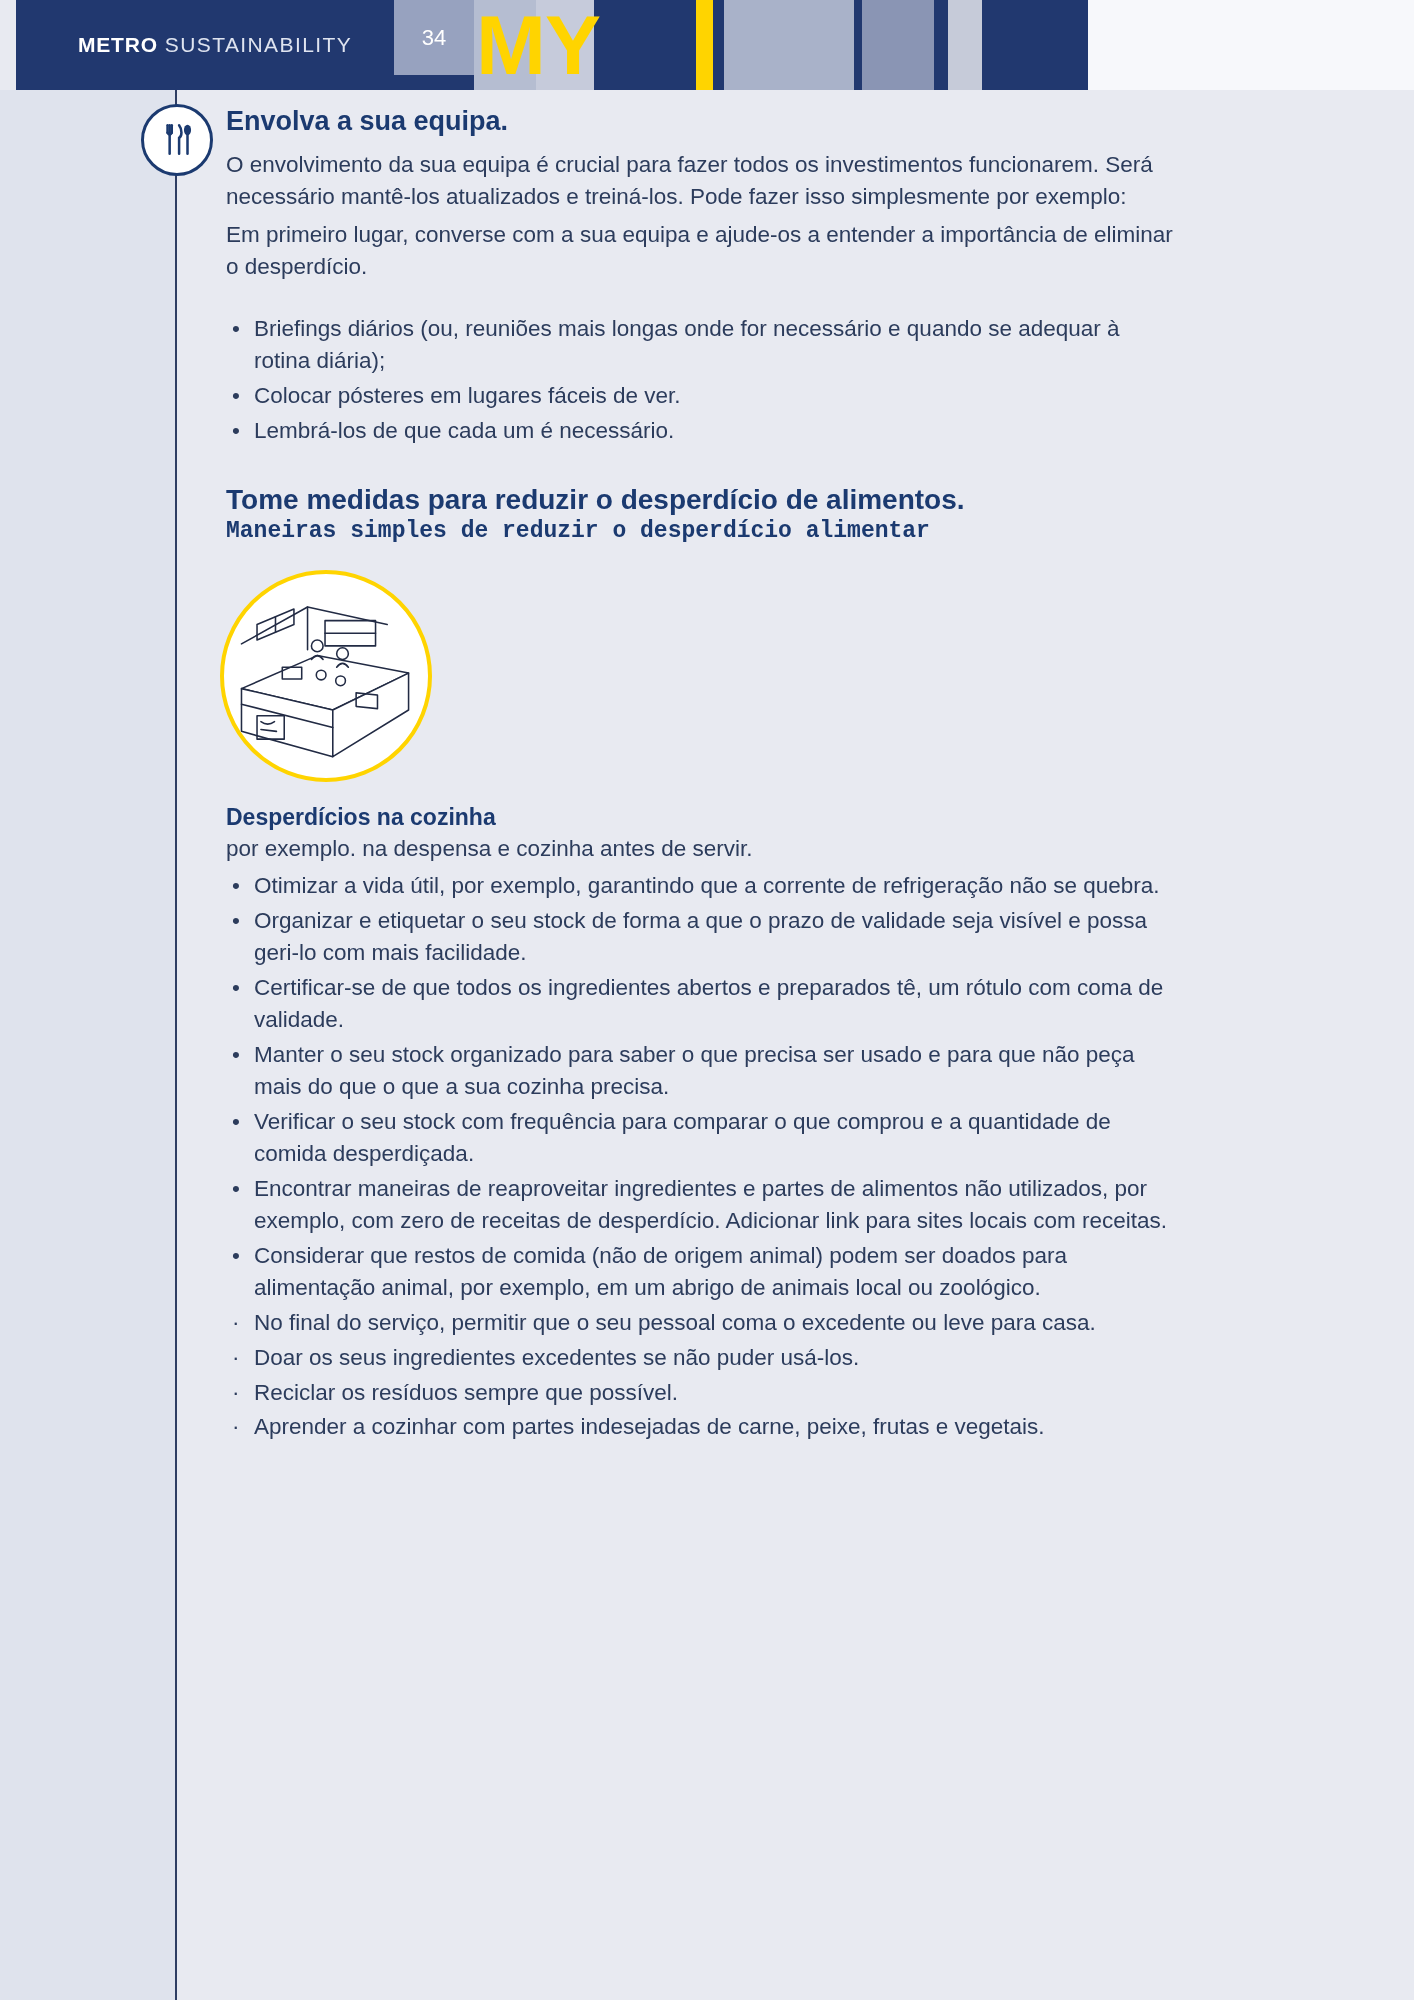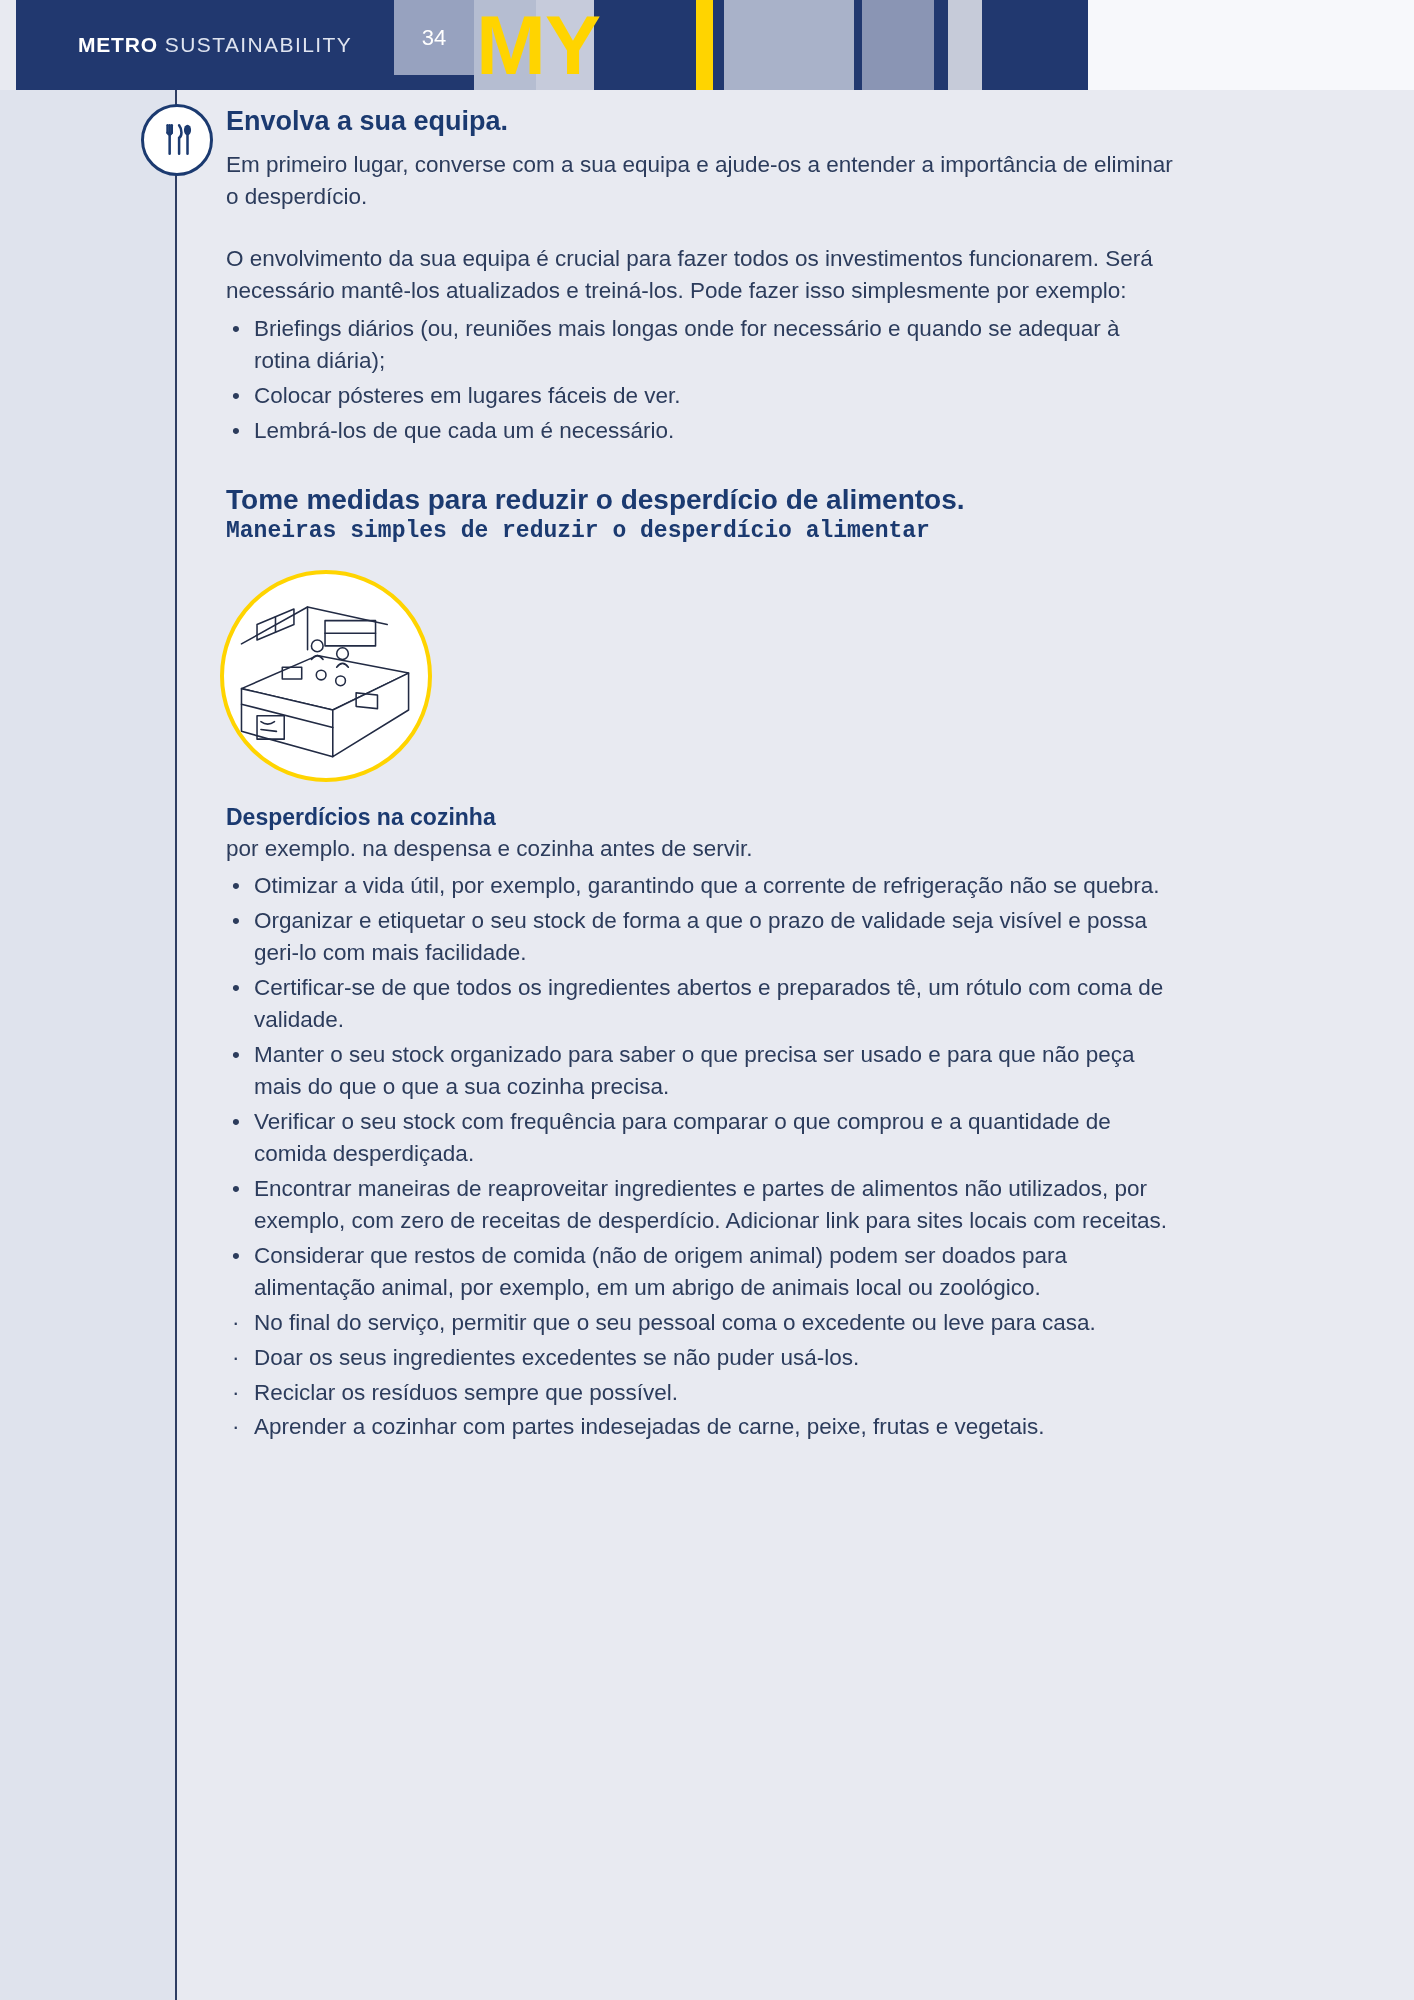--- a/index.html
+++ b/index.html
@@ -95,23 +95,23 @@
       <ellipse cx="30" cy="10.5" rx="3.4" ry="5" fill="#1b3a70" stroke="none"></ellipse>
       <line x1="30" y1="15" x2="30" y2="33"></line>
     </g>
   </svg>
 </div>
 
 <main class="content">
 
   <h1 class="sec-title">Envolva a sua equipa.</h1>
 
+  <p class="body">O envolvimento da sua equipa é crucial para fazer todos os investimentos funcionarem. Será necessário mantê-los atualizados e treiná-los. Pode fazer isso simplesmente por exemplo:</p>
+
   <p class="body spaced">Em primeiro lugar, converse com a sua equipa e ajude-os a entender a importância de eliminar o desperdício.</p>
-
-  <p class="body">O envolvimento da sua equipa é crucial para fazer todos os investimentos funcionarem. Será necessário mantê-los atualizados e treiná-los. Pode fazer isso simplesmente por exemplo:</p>
 
   <ul class="blist">
       <li>
         <span class="marker">•</span>
         <span class="bullet-text">Briefings diários (ou, reuniões mais longas onde for necessário e quando se adequar à rotina diária);</span>
       </li>
       <li>
         <span class="marker">•</span>
         <span class="bullet-text">Colocar pósteres em lugares fáceis de ver.</span>
       </li>

